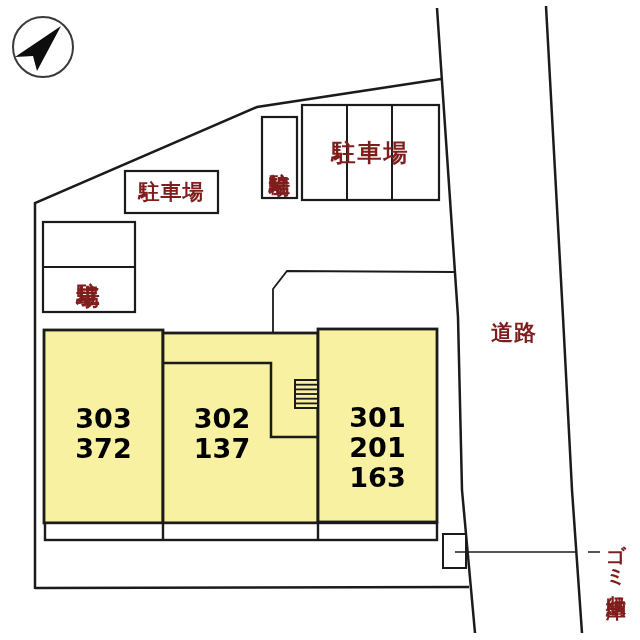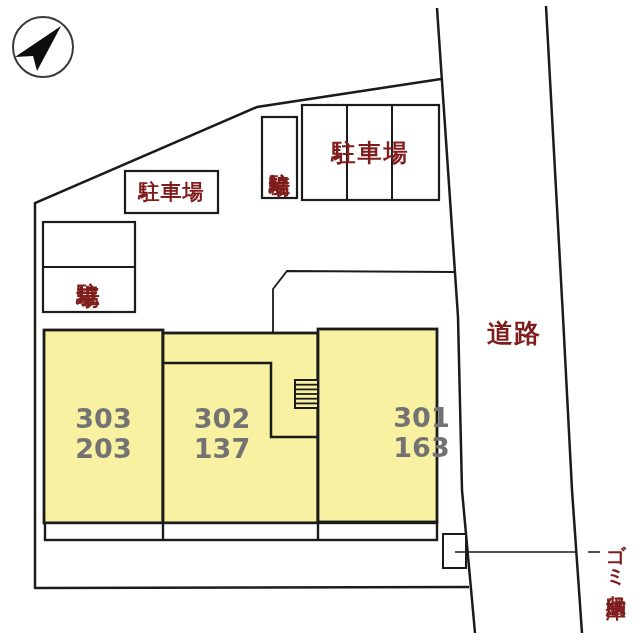--- a/index.html
+++ b/index.html
@@ -10,21 +10,21 @@
   .canvas svg{position:absolute;left:0;top:0;}
   .ln{stroke:var(--line,#1b1b1b);fill:none;}
   .box{stroke:var(--line,#1b1b1b);fill:#ffffff;}
   .lbl{
     position:absolute;color:#7f1d1d;font-weight:700;
     display:flex;align-items:center;justify-content:center;
     white-space:nowrap;
   }
   .vert{writing-mode:vertical-rl;text-orientation:upright;}
   .units{
-    position:absolute;text-align:center;color:#737373;
+    position:absolute;text-align:center;color:#000000;
     font-size:27px;line-height:30px;font-weight:600;
     letter-spacing:0px;
   }
   .units span{display:block;}
 </style>
 </head>
 <body>
 
 <div class="canvas">
 
@@ -79,32 +79,33 @@
   </svg>
 
   <div class="lbl vert" style="left:43px;top:222px;width:92px;height:90px;font-size:23px;letter-spacing:2px;">駐車場</div>
 
   <div class="lbl" style="left:125px;top:171px;width:93px;height:42px;font-size:21px;letter-spacing:1px;">駐車場</div>
 
   <div class="lbl" style="left:302px;top:105px;width:137px;height:95px;font-size:24px;letter-spacing:2px;">駐車場</div>
 
   <div class="lbl vert" style="left:262px;top:117px;width:35px;height:81px;font-size:21px;letter-spacing:2px;">駐輪場</div>
 
-  <div class="lbl" style="left:486px;top:320px;width:56px;height:26px;font-size:26px;letter-spacing:1px;font-weight:600;">道路</div>
+  <div class="lbl" style="left:486px;top:320px;width:56px;height:26px;font-size:22px;letter-spacing:1px;font-weight:600;">道路</div>
 
   <div class="lbl vert" style="left:602px;top:500px;width:30px;height:115px;font-size:20px;letter-spacing:2px;font-weight:600;">ゴミ収納庫</div>
 
   <div class="units" style="left:44px;top:404px;width:119px;">
     <span>303</span>
-    <span>203</span>
+    <span>372</span>
   </div>
 
   <div class="units" style="left:167px;top:404px;width:110px;">
     <span>302</span>
     <span>137</span>
   </div>
 
-  <div class="units" style="left:318px;top:403px;width:119px;padding-left:44px;">
+  <div class="units" style="left:318px;top:403px;width:119px;">
     <span>301</span>
+    <span>201</span>
     <span>163</span>
   </div>
 
 </div>
 
 </body></html>

